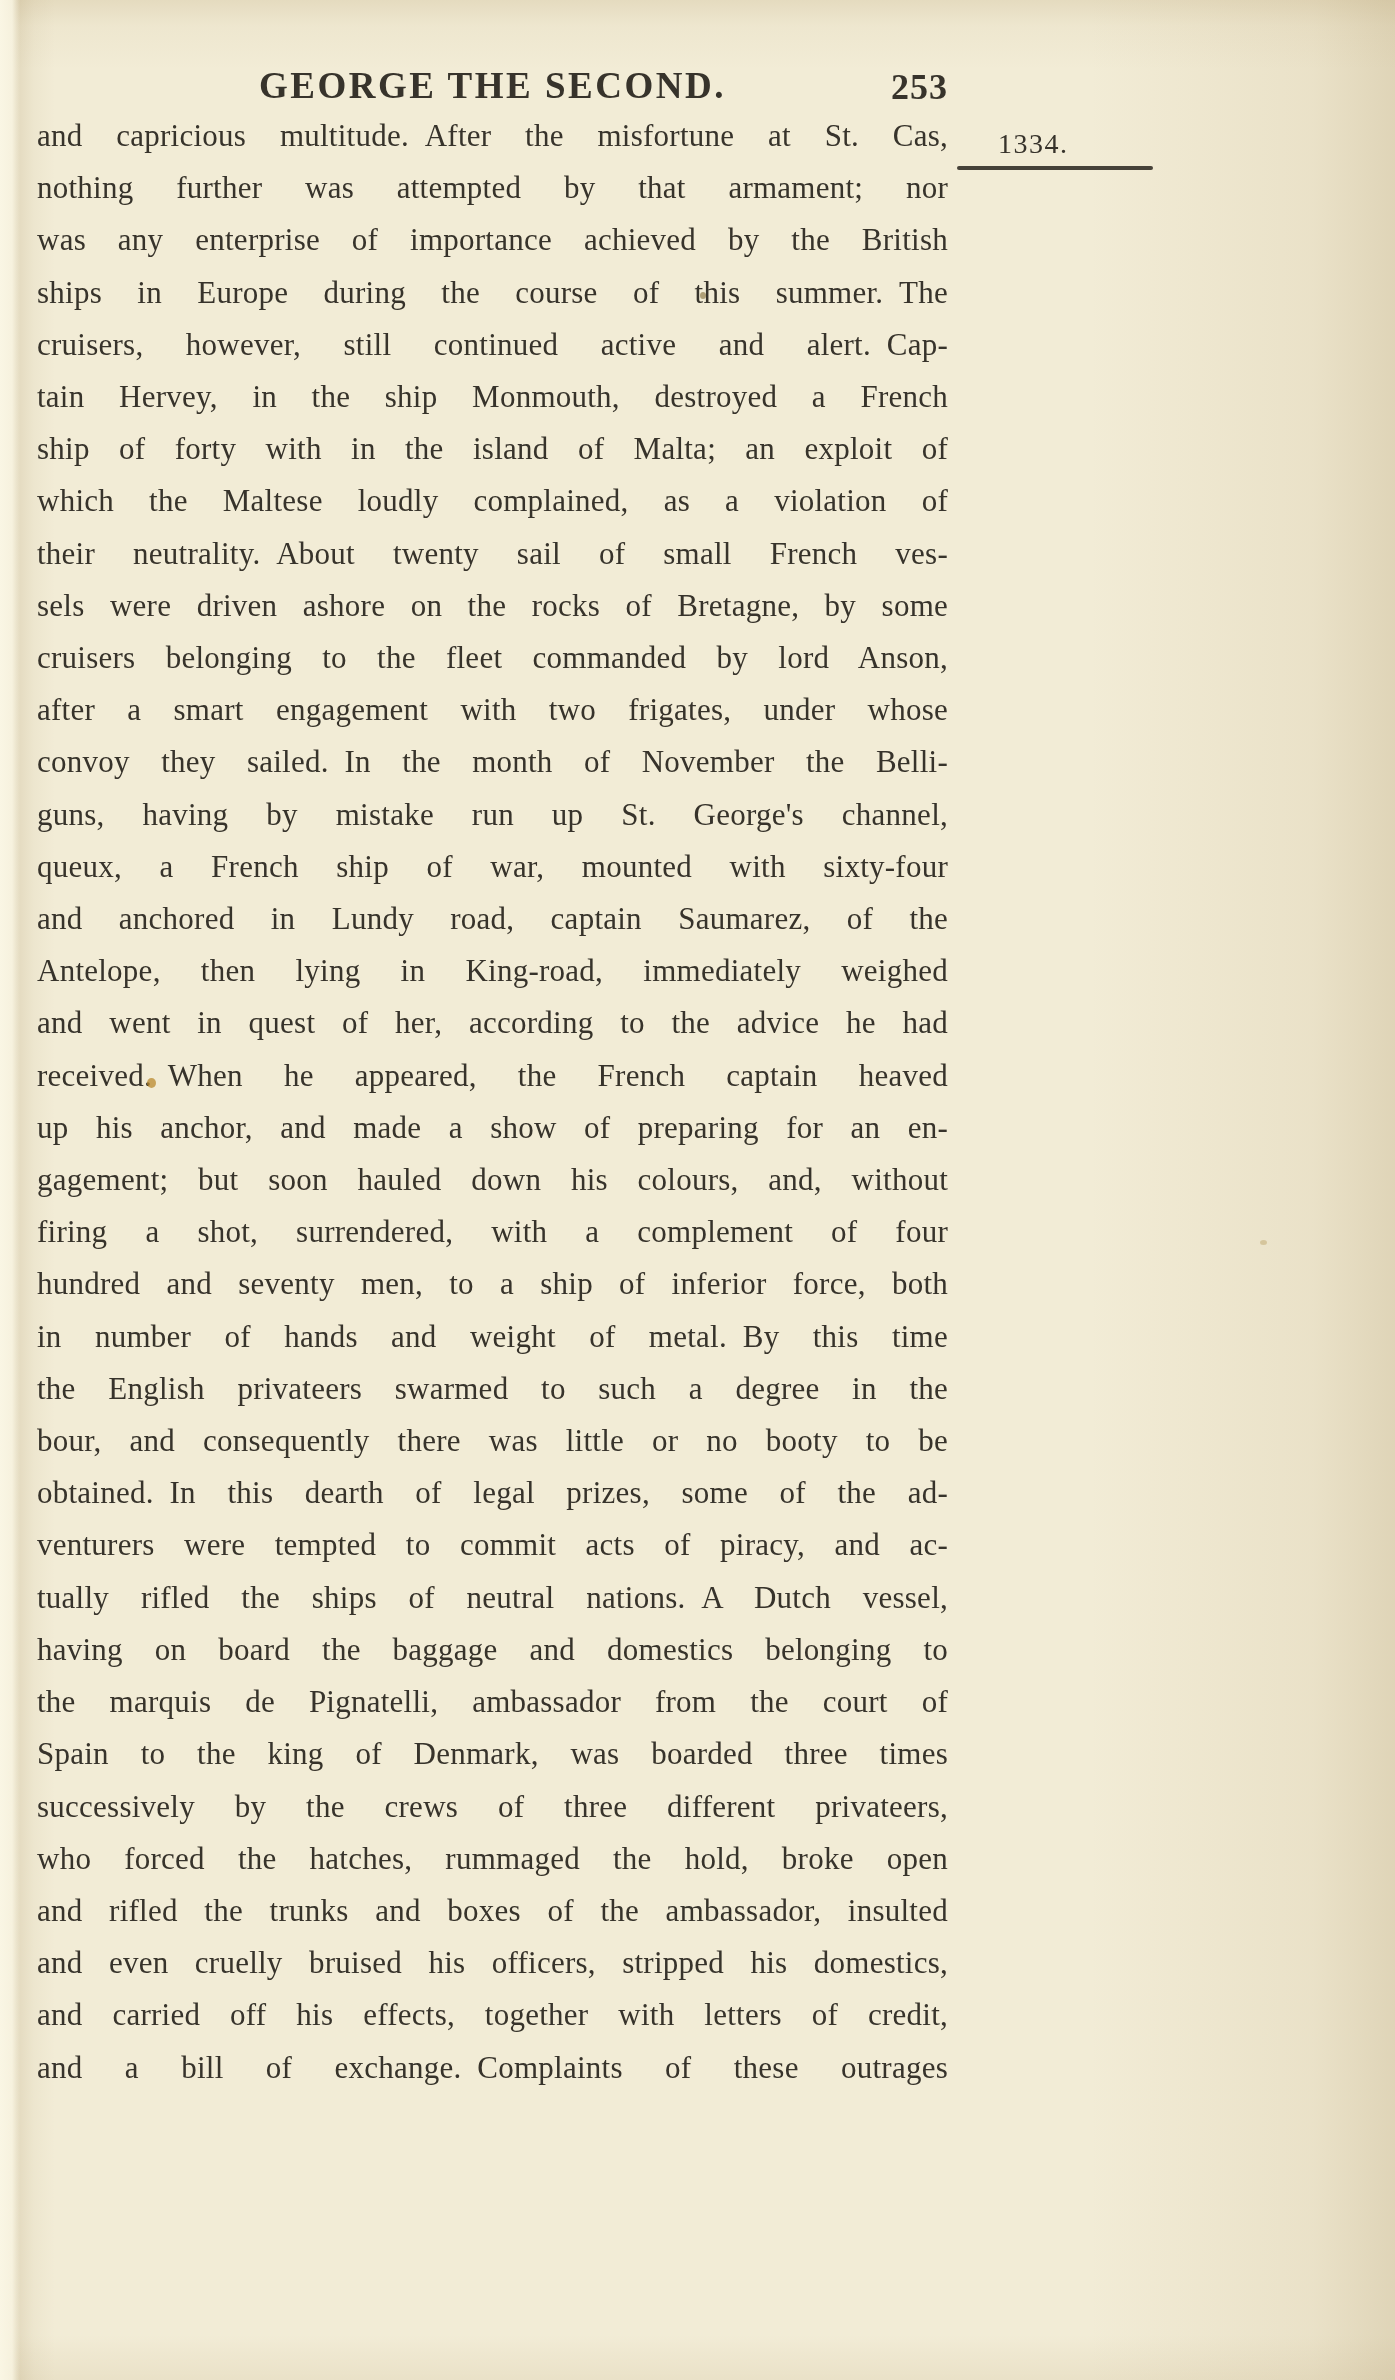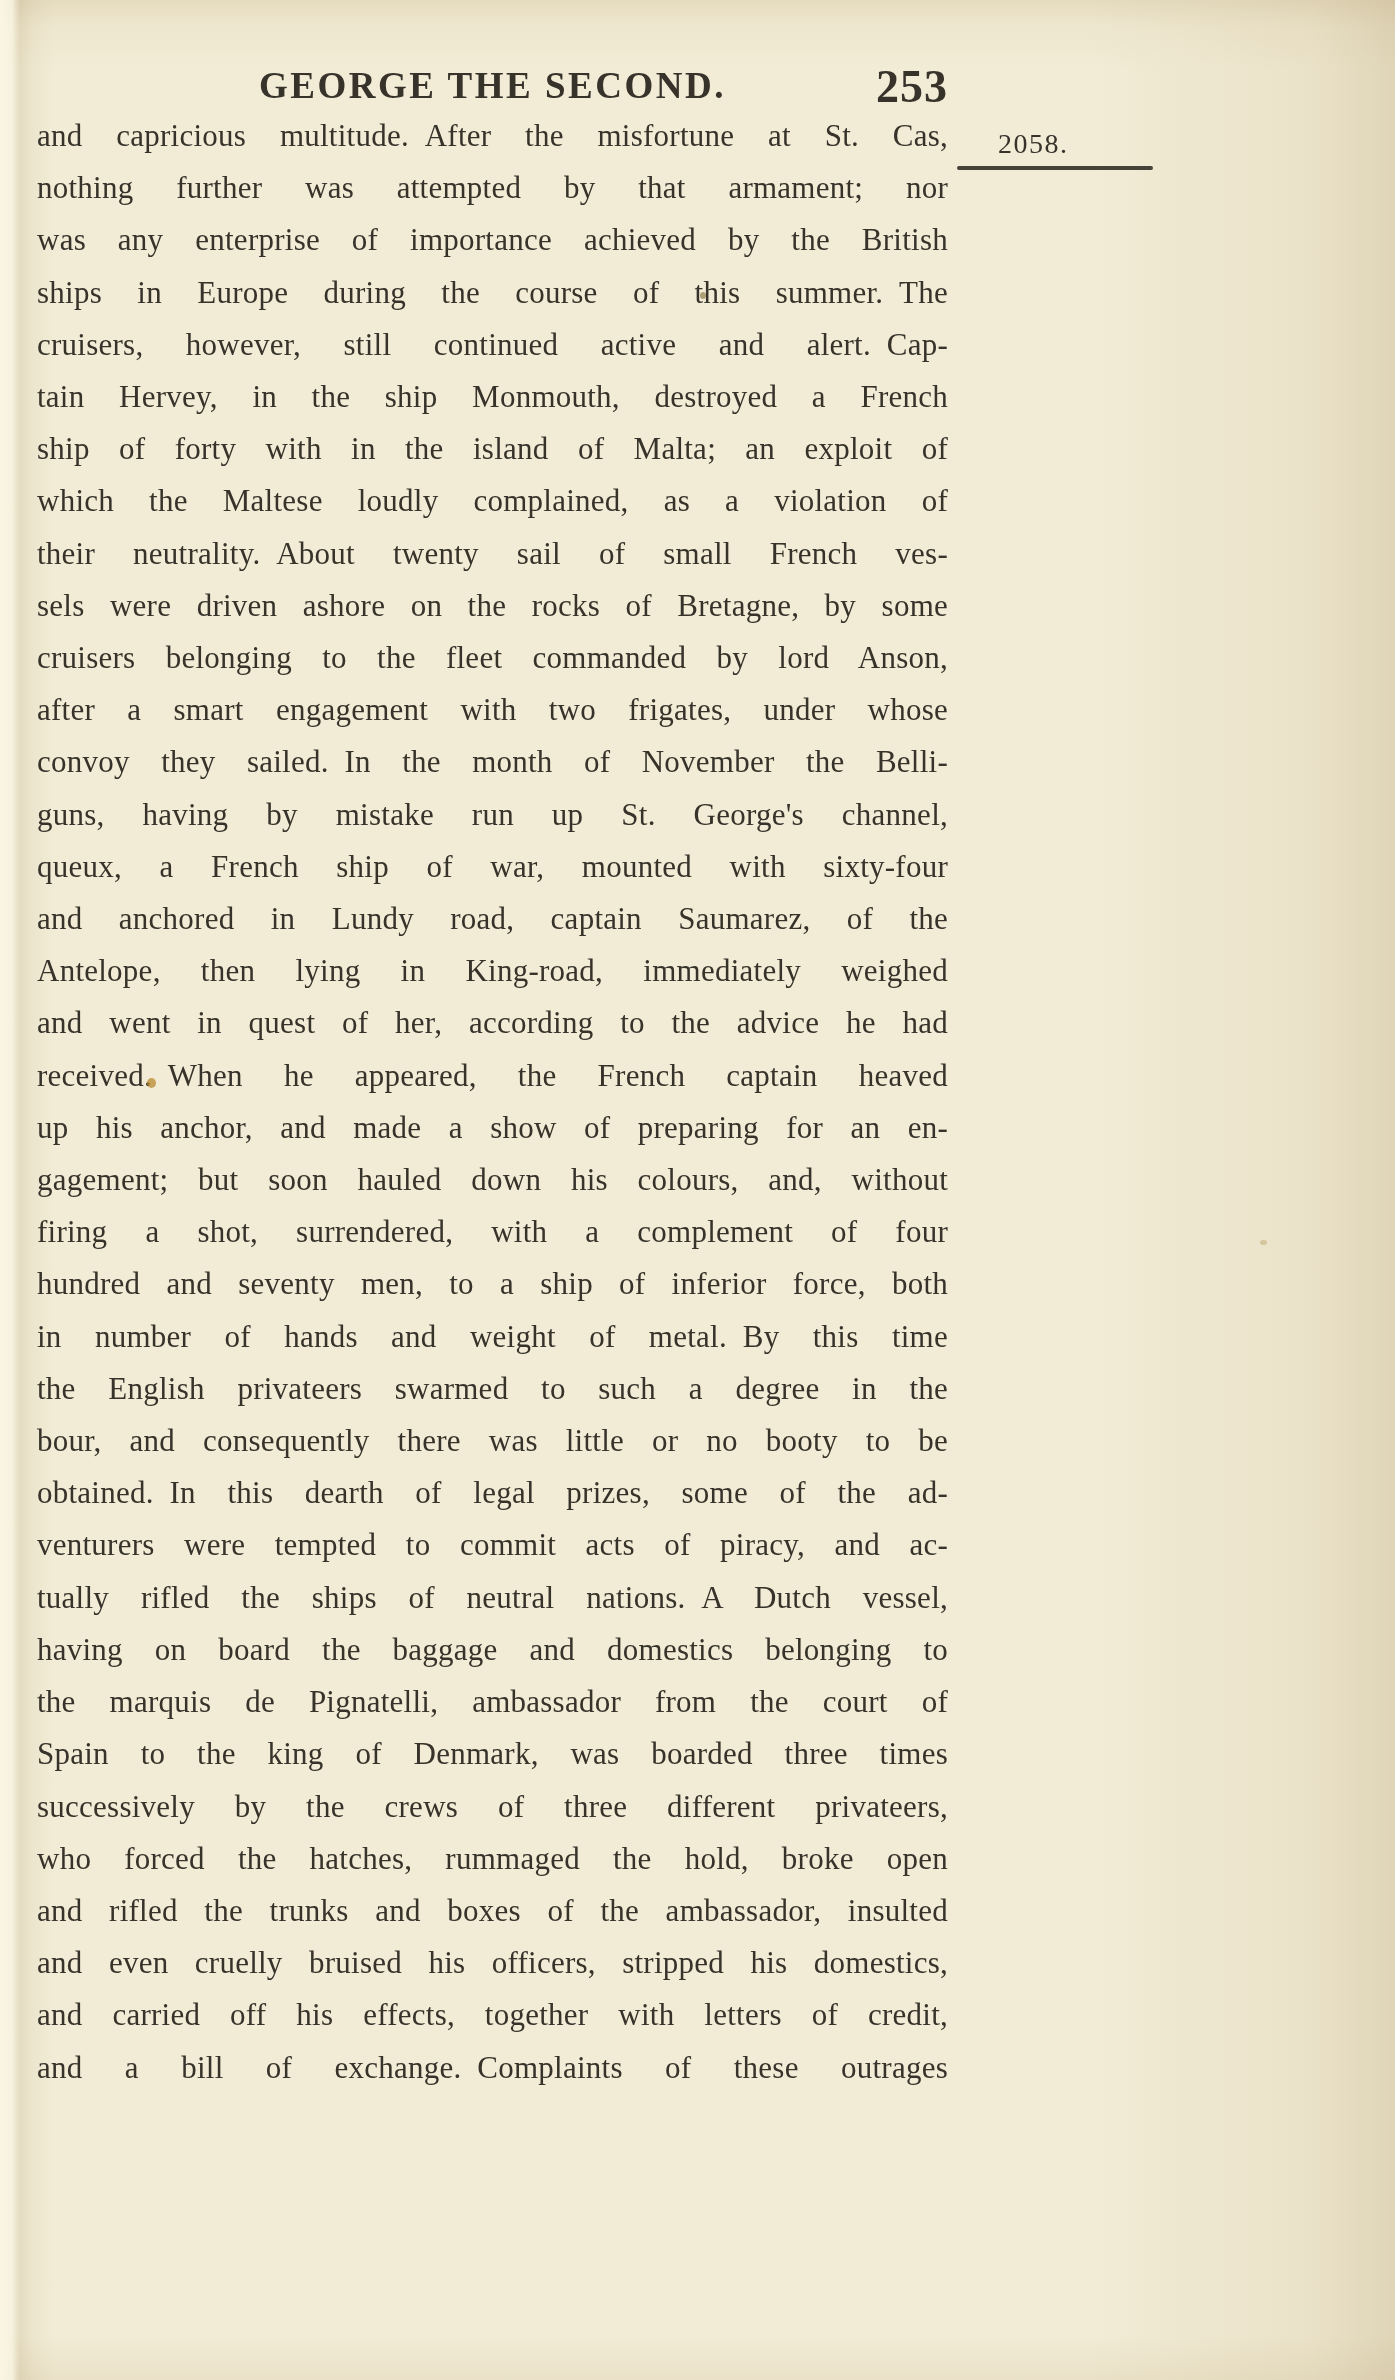--- a/index.html
+++ b/index.html
@@ -48,21 +48,21 @@
     font-size: 37px;
     font-weight: 700;
     letter-spacing: 2.5px;
     line-height: 44px;
     color: var(--ink);
   }
   .header-page-number {
     position: absolute;
     right: 0;
     top: 1px;
-    font-size: 46px;
+    font-size: 36px;
     font-weight: 700;
     letter-spacing: 1px;
     line-height: 44px;
     color: var(--ink);
   }
   .body-text {
     position: absolute;
     left: 37px;
     top: 110px;
     width: 911px;
@@ -106,21 +106,21 @@
 <body>
 
 <div class="page">
   <div class="edge-shading"></div>
 
   <div class="header-row">
     <div class="header-title">GEORGE THE SECOND.</div>
     <div class="header-page-number">253</div>
   </div>
 
-  <div class="margin-note">2058.</div>
+  <div class="margin-note">1334.</div>
   <div class="margin-rule"></div>
 
   <div class="body-text">
       <div class="text-line">and capricious multitude. After the misfortune at St. Cas,</div>
       <div class="text-line">nothing further was attempted by that armament; nor</div>
       <div class="text-line">was any enterprise of importance achieved by the British</div>
       <div class="text-line">ships in Europe during the course of this summer. The</div>
       <div class="text-line">cruisers, however, still continued active and alert. Cap-</div>
       <div class="text-line">tain Hervey, in the ship Monmouth, destroyed a French</div>
       <div class="text-line">ship of forty with in the island of Malta; an exploit of</div>

